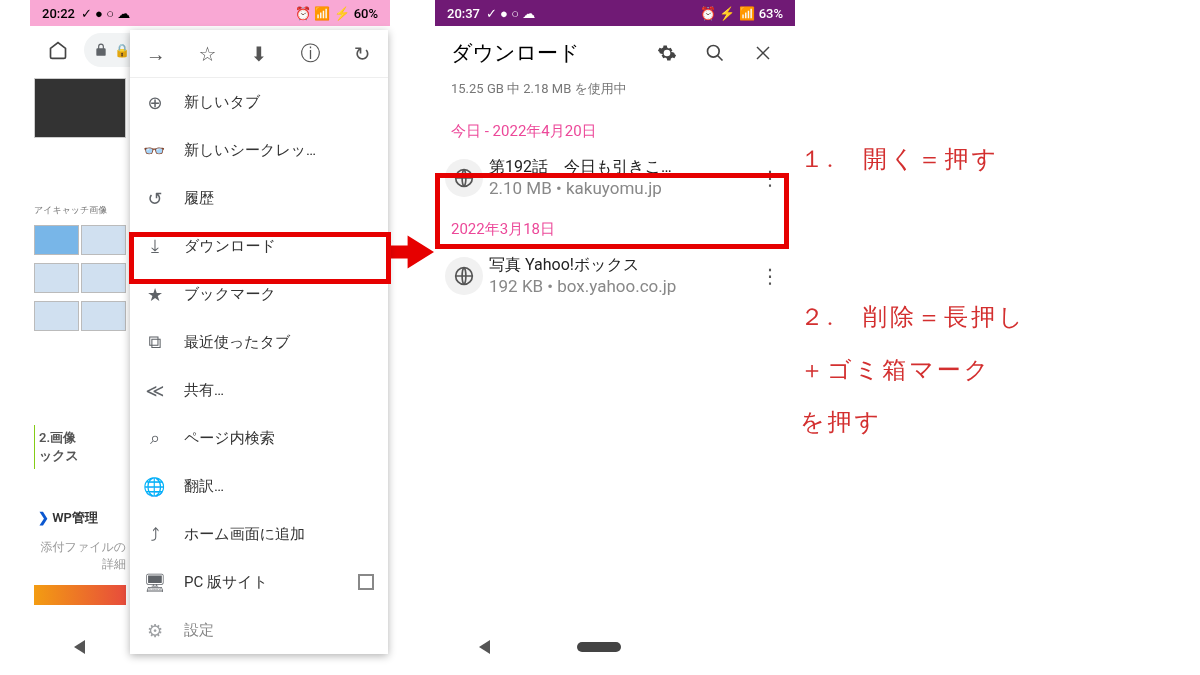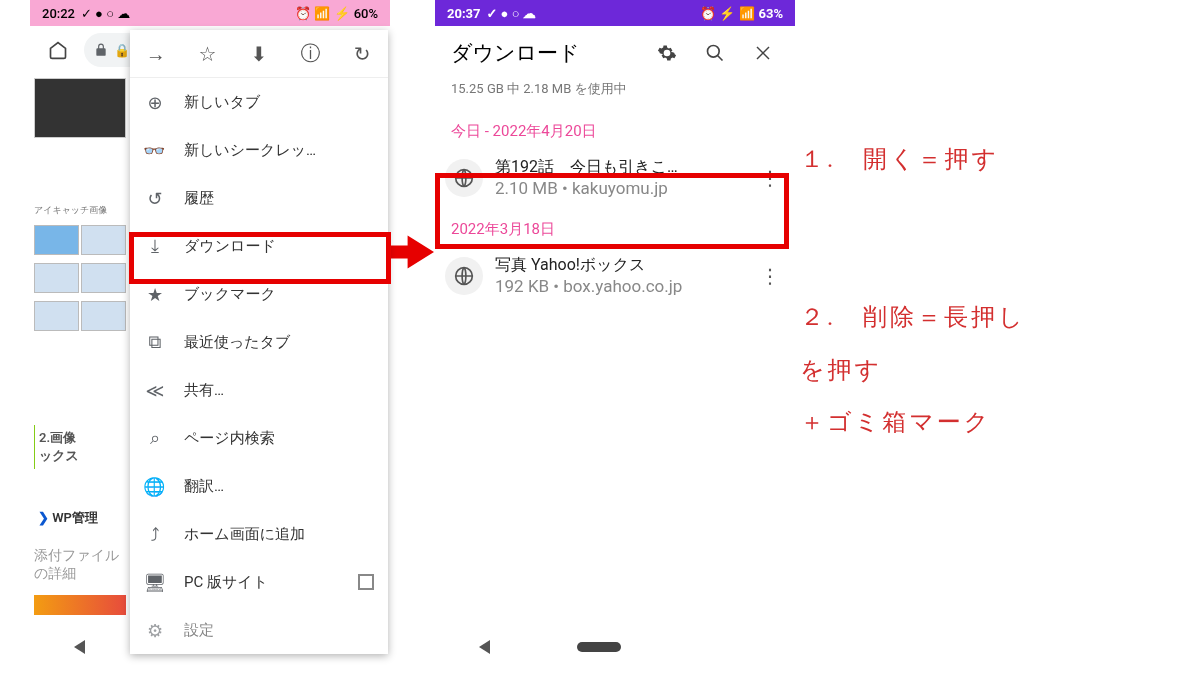--- a/index.html
+++ b/index.html
@@ -22,21 +22,21 @@
     .status-bar {
       height: 26px;
       display: flex;
       justify-content: space-between;
       align-items: center;
       padding: 0 12px;
       font-size: 14px;
       font-weight: 500;
       background: #f9a8d4;
     }
-    .phone-right .status-bar { background: #6d28d9; color: #fff; font-weight: bold; }
+    .phone-right .status-bar { background: #701a75; color: #fff; }
     .status-icons { display: flex; gap: 6px; align-items: center; font-size: 13px; }
     .browser-bar {
       height: 48px;
       display: flex;
       align-items: center;
       padding: 0 8px;
       gap: 6px;
       background: #fff;
     }
     .icon-btn {
@@ -164,21 +164,21 @@
     }
     .dl-section {
       padding: 14px 16px 8px;
       font-size: 15px;
       color: #ec4899;
     }
     .dl-item {
       display: flex;
       align-items: center;
       padding: 8px 10px;
-      gap: 12px;
+      gap: 6px;
     }
     .dl-item-icon {
       width: 38px; height: 38px;
       border-radius: 50%;
       background: #f1f1f1;
       display:flex;align-items:center;justify-content:center;
       font-size:18px;
       color:#555;
     }
     .dl-item-body { flex: 1; overflow:hidden; }
@@ -283,21 +283,21 @@
         <div class="t"></div>
       </div>
     <div style="height:50px;"></div>
     <div class="bg-link blue-bar">
       <span>2.画像</span><br>
       <span>ックス</span>
     </div>
     <div class="bg-link" style="color:#333;">
       <span style="color:#0b57d0;">❯</span> <span>WP管理</span>
     </div>
-    <div style="font-size:14px;color:#999;margin-top:8px;">添付ファイルの詳細</div>
+    <div style="font-size:12px;color:#999;text-align:right;">添付ファイルの詳細</div>
     <div style="height:20px;background:linear-gradient(90deg,#f39c12,#e74c3c);margin-top:4px;"></div>
   </div>
 
   <div class="menu-panel">
     <div class="menu-toolbar">
       <div class="mi">→</div>
       <div class="mi">☆</div>
       <div class="mi">⬇</div>
       <div class="mi">ⓘ</div>
       <div class="mi">↻</div>
@@ -434,16 +434,16 @@
     <div class="nav-back"></div>
     <div class="nav-pill"></div>
     <div style="width:44px;"></div>
   </div>
 </div>
 
 <div class="annotations">
   <div class="ann-line">１.　開く＝押す</div>
   <div class="ann-block2">
     <div class="ann-line">２.　削除＝長押し</div>
+    <div class="ann-line">＋ゴミ箱マーク</div>
     <div class="ann-line">を押す</div>
-    <div class="ann-line">＋ゴミ箱マーク</div>
   </div>
 </div>
 
 </body></html>

